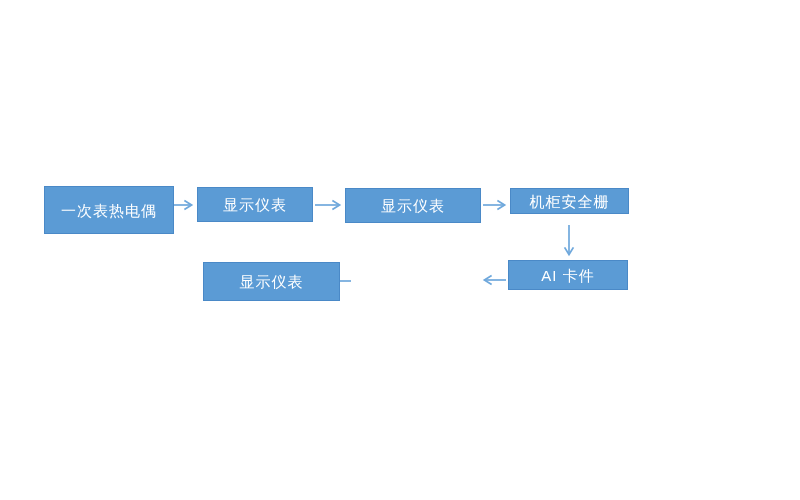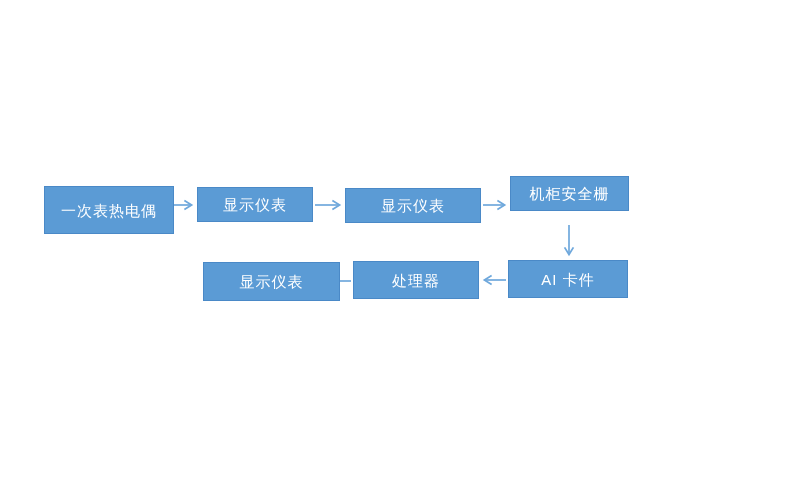--- a/index.html
+++ b/index.html
@@ -22,22 +22,22 @@
     align-items:center;
     justify-content:center;
     font-size:15px;
     letter-spacing:1px;
     text-align:center;
     line-height:1;
   }
   .n1{left:44px;  top:186px; width:130px; height:48px;}
   .n2{left:197px; top:187px; width:116px; height:35px;}
   .n3{left:345px; top:188px; width:136px; height:35px;}
-  .n4{left:510px; top:176px; width:119px; height:35px;}
-  .n5{left:508px; top:260px; width:120px; height:38px;}
+  .n4{left:510px; top:188px; width:119px; height:26px;}
+  .n5{left:508px; top:260px; width:120px; height:30px;}
   .n6{left:353px; top:261px; width:126px; height:38px;}
   .n7{left:203px; top:262px; width:137px; height:39px;}
   svg.edges{position:absolute;left:0;top:0;width:800px;height:500px;}
   svg.edges line{stroke:var(--arrow);stroke-width:1.7;}
 </style>
 </head>
 <body>
 
 <div class="canvas">
 
@@ -53,16 +53,15 @@
     <line x1="569" y1="225" x2="569" y2="254" marker-end="url(#arrowhead)"></line>
     <line x1="506" y1="280" x2="485" y2="280" marker-end="url(#arrowhead)"></line>
     <line x1="351" y1="281" x2="329" y2="281" marker-end="url(#arrowhead)"></line>
   </svg>
 
   <div class="node n1">一次表热电偶</div>
   <div class="node n2">显示仪表</div>
   <div class="node n3">显示仪表</div>
   <div class="node n4">机柜安全栅</div>
   <div class="node n5">AI 卡件</div>
-  <div class="node n6">处理器</div>
   <div class="node n7">显示仪表</div>
 
 </div>
 
 </body></html>

